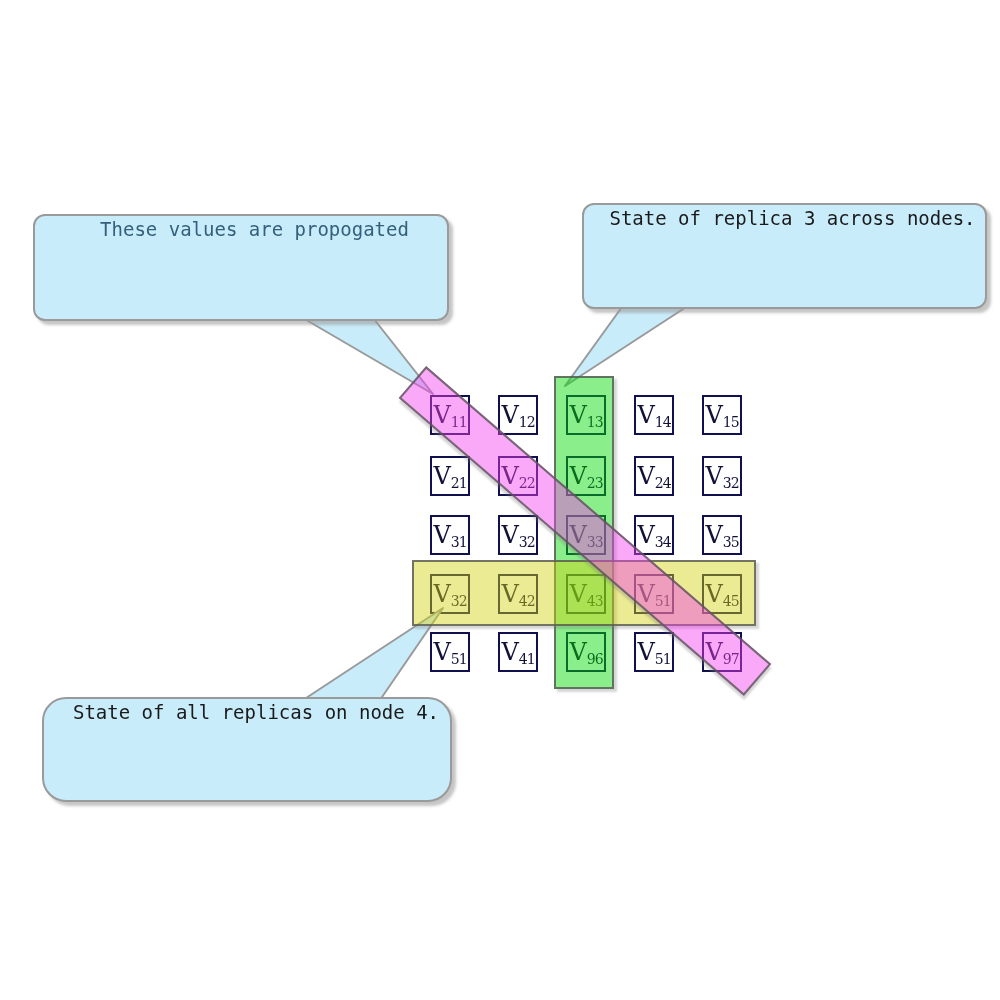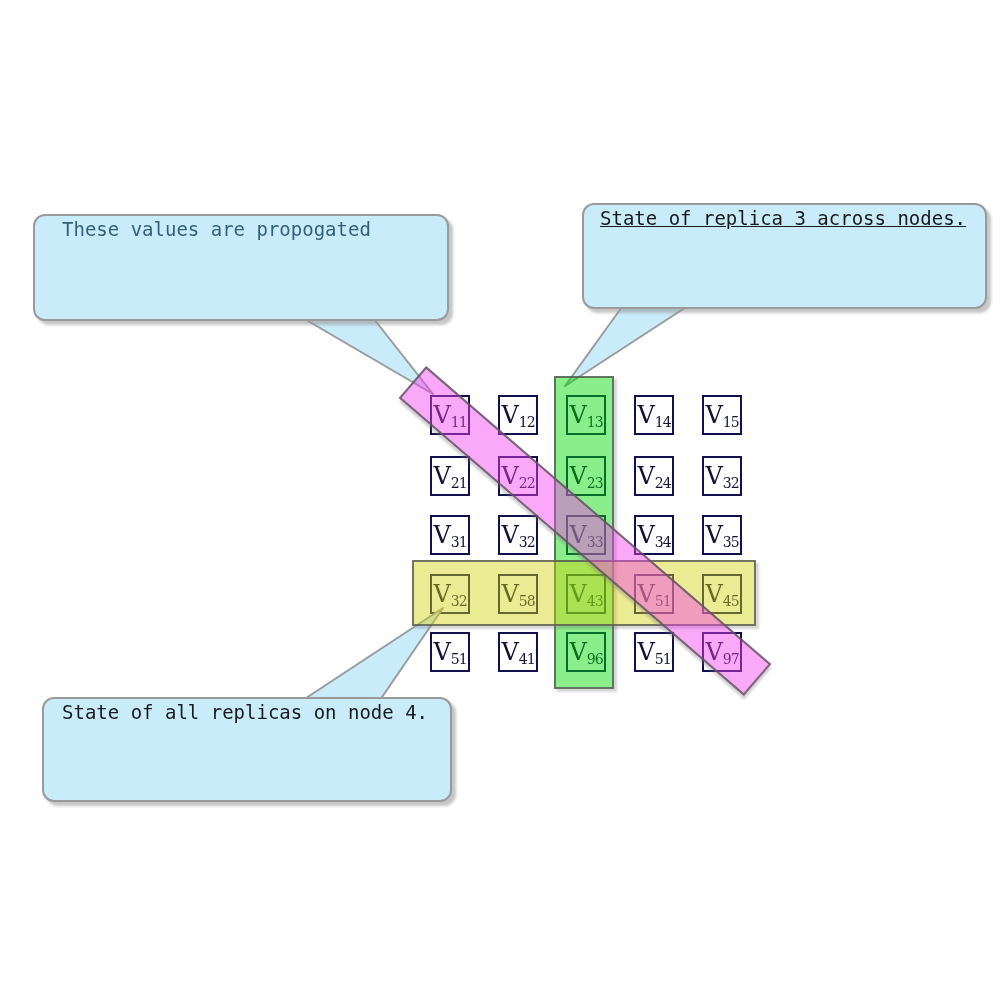--- a/index.html
+++ b/index.html
@@ -81,42 +81,42 @@
   }
 
   
   .callout {
     position: absolute;
     background: var(--callout_bg, #c9ecfb);
     border: 2px solid var(--callout_border, #9a9a9a);
     border-radius: 12px;
     box-shadow: 4px 4px 3px rgba(150,150,150,0.55);
     display: flex;
-    justify-content: space-between;
+    justify-content: center;
     font-size: 19px;
     line-height: 26px;
     white-space: nowrap;
     z-index: 6;
     gap: 21px;
   }
   #callout-gossip {
     left: 33px; top: 214px; width: 385px; height: 103px;
     padding-left: 27px;
     color: var(--gossip_text, #33607a);
   }
   #callout-replica {
     left: 582px; top: 203px; width: 385px; height: 102px;
     padding-left: 16px;
     color: var(--note_text, #1a1a1a);
-    text-decoration: underline;
   }
   #callout-node {
     left: 42px; top: 697px; width: 388px; height: 101px;
     padding-left: 18px;
     color: var(--note_text, #1a1a1a);
+    border-radius: 24px;
   }
 </style>
 </head>
 <body>
 
 <div id="canvas">
 
   <div id="grid">
       <div class="cell" style="left: 430px; top: 395px;">
         <span class="vb">V</span>
@@ -177,21 +177,21 @@
       <div class="cell" style="left: 702px; top: 515px;">
         <span class="vb">V</span>
         <sub>35</sub>
       </div>
       <div class="cell" style="left: 430px; top: 574px;">
         <span class="vb">V</span>
         <sub>32</sub>
       </div>
       <div class="cell" style="left: 498px; top: 574px;">
         <span class="vb">V</span>
-        <sub>58</sub>
+        <sub>42</sub>
       </div>
       <div class="cell" style="left: 566px; top: 574px;">
         <span class="vb">V</span>
         <sub>43</sub>
       </div>
       <div class="cell" style="left: 634px; top: 574px;">
         <span class="vb">V</span>
         <sub>51</sub>
       </div>
       <div class="cell" style="left: 702px; top: 574px;">

